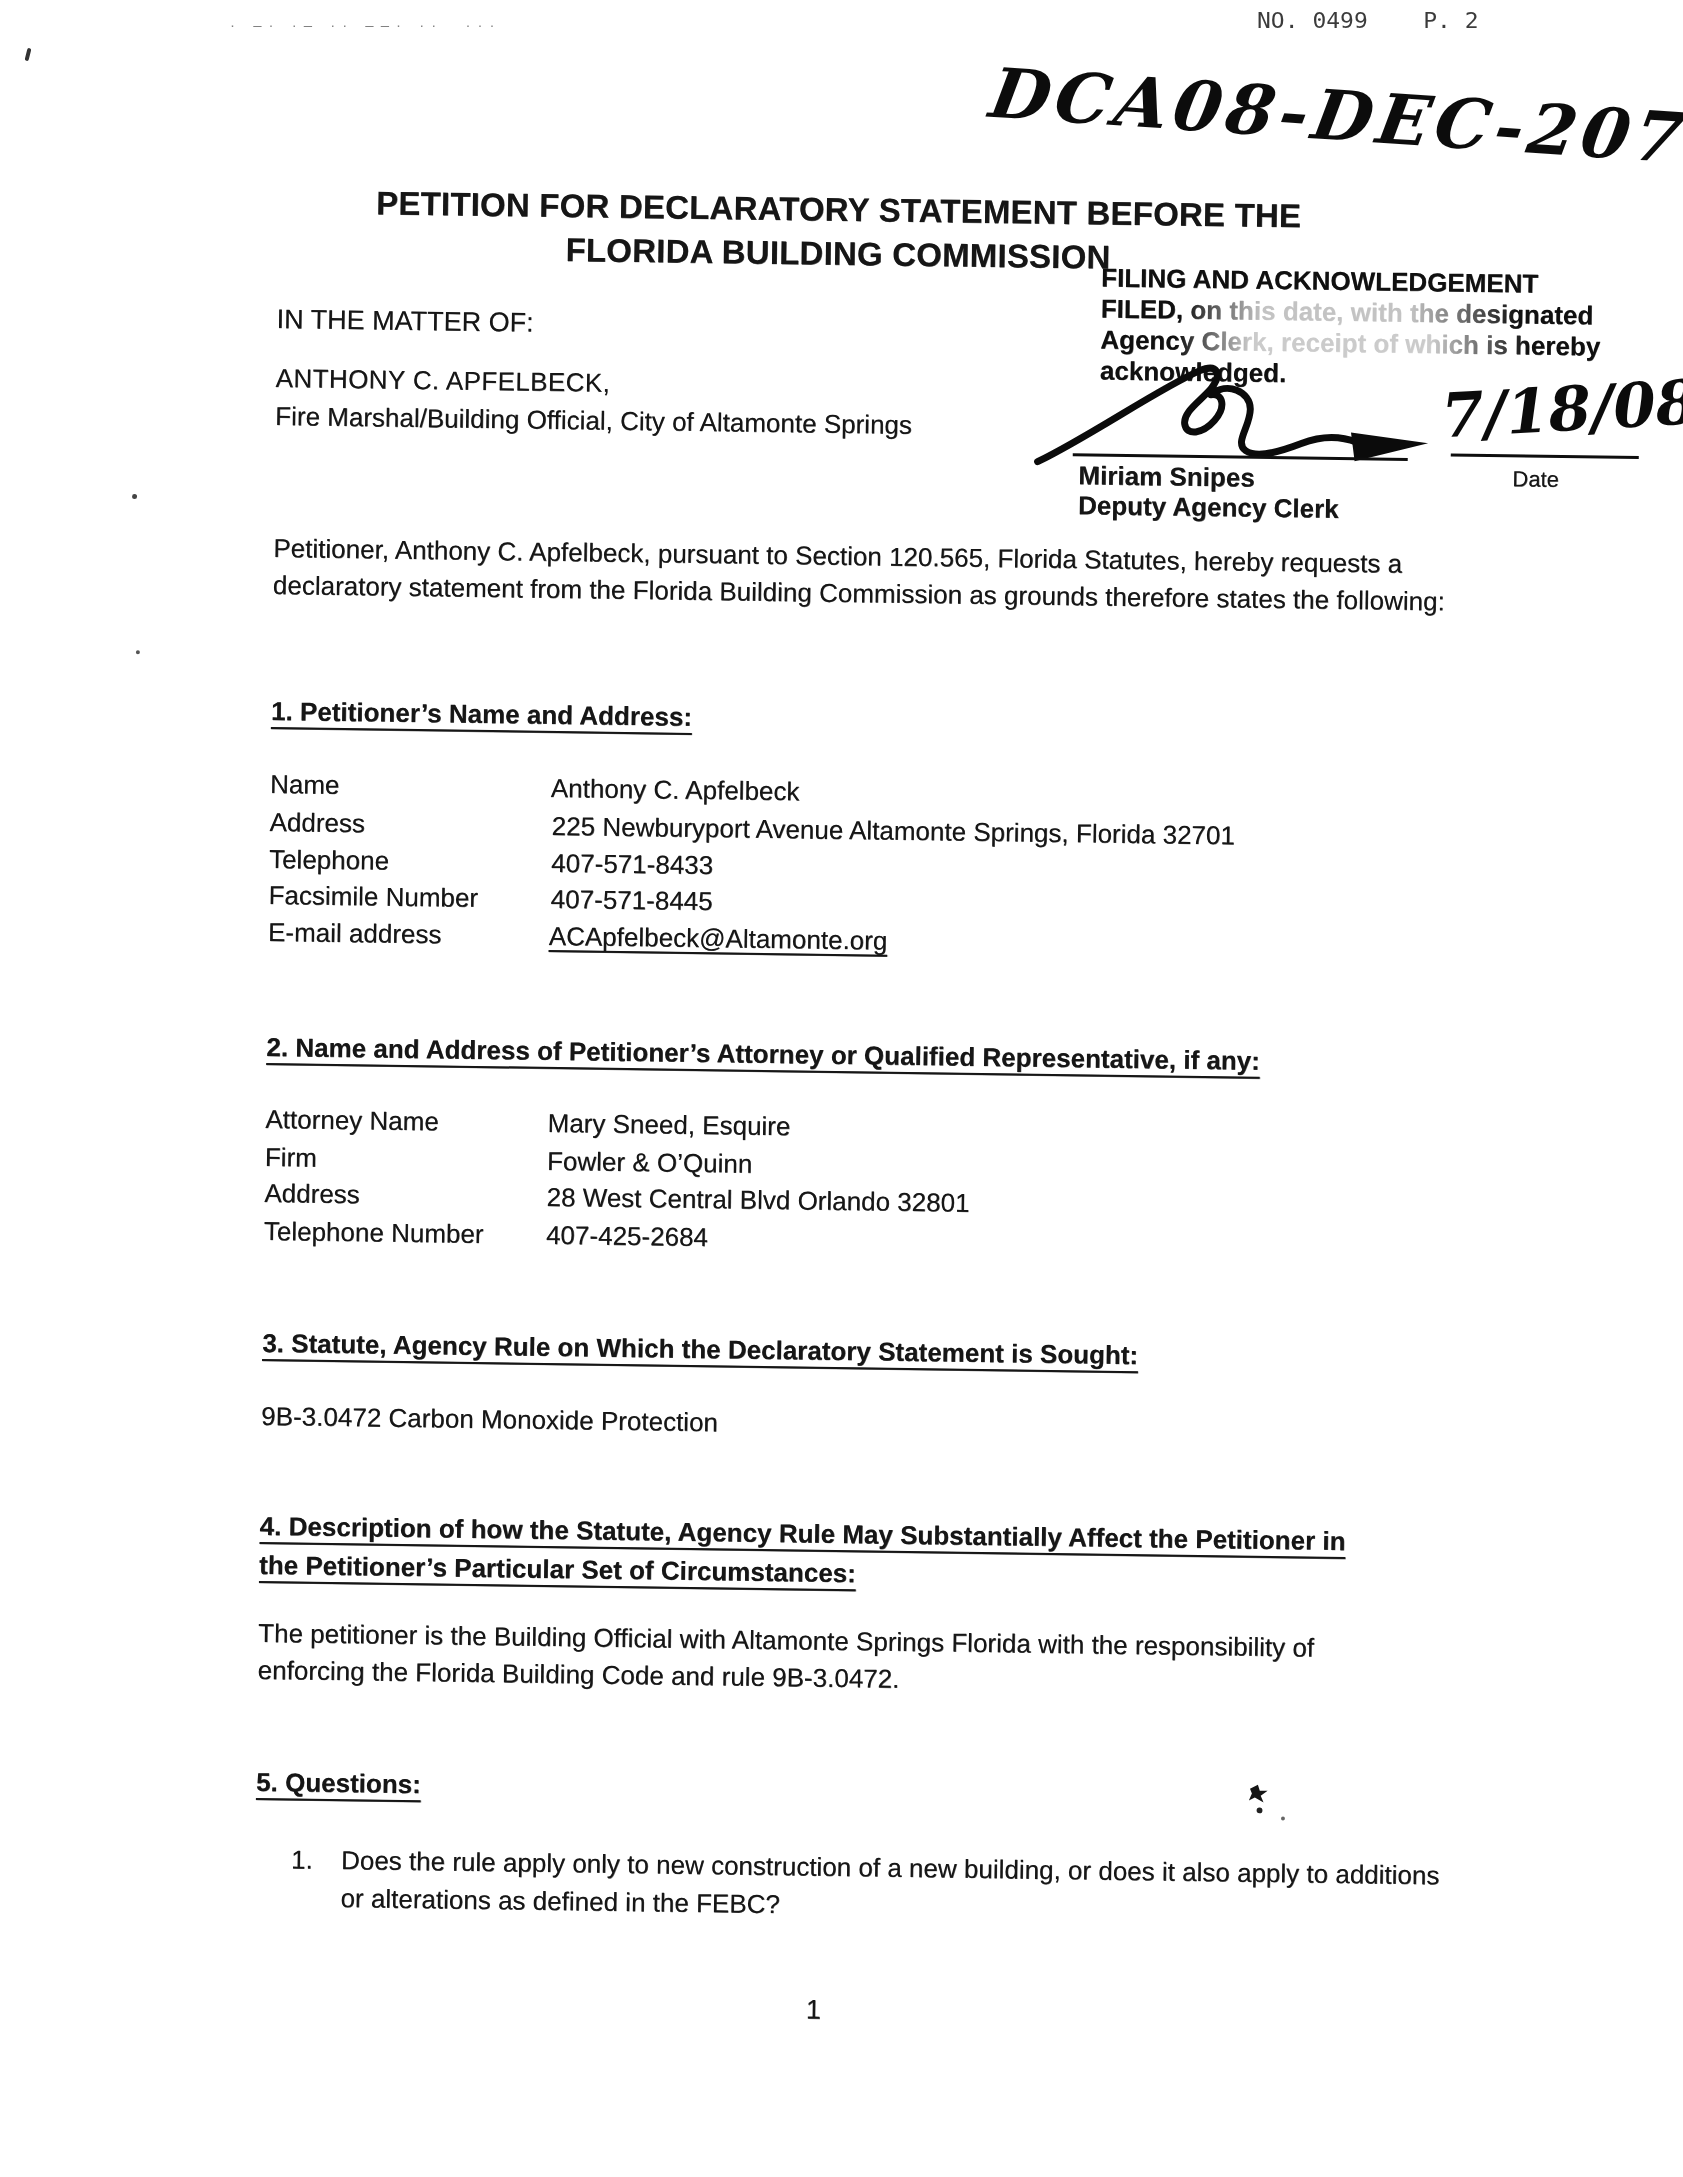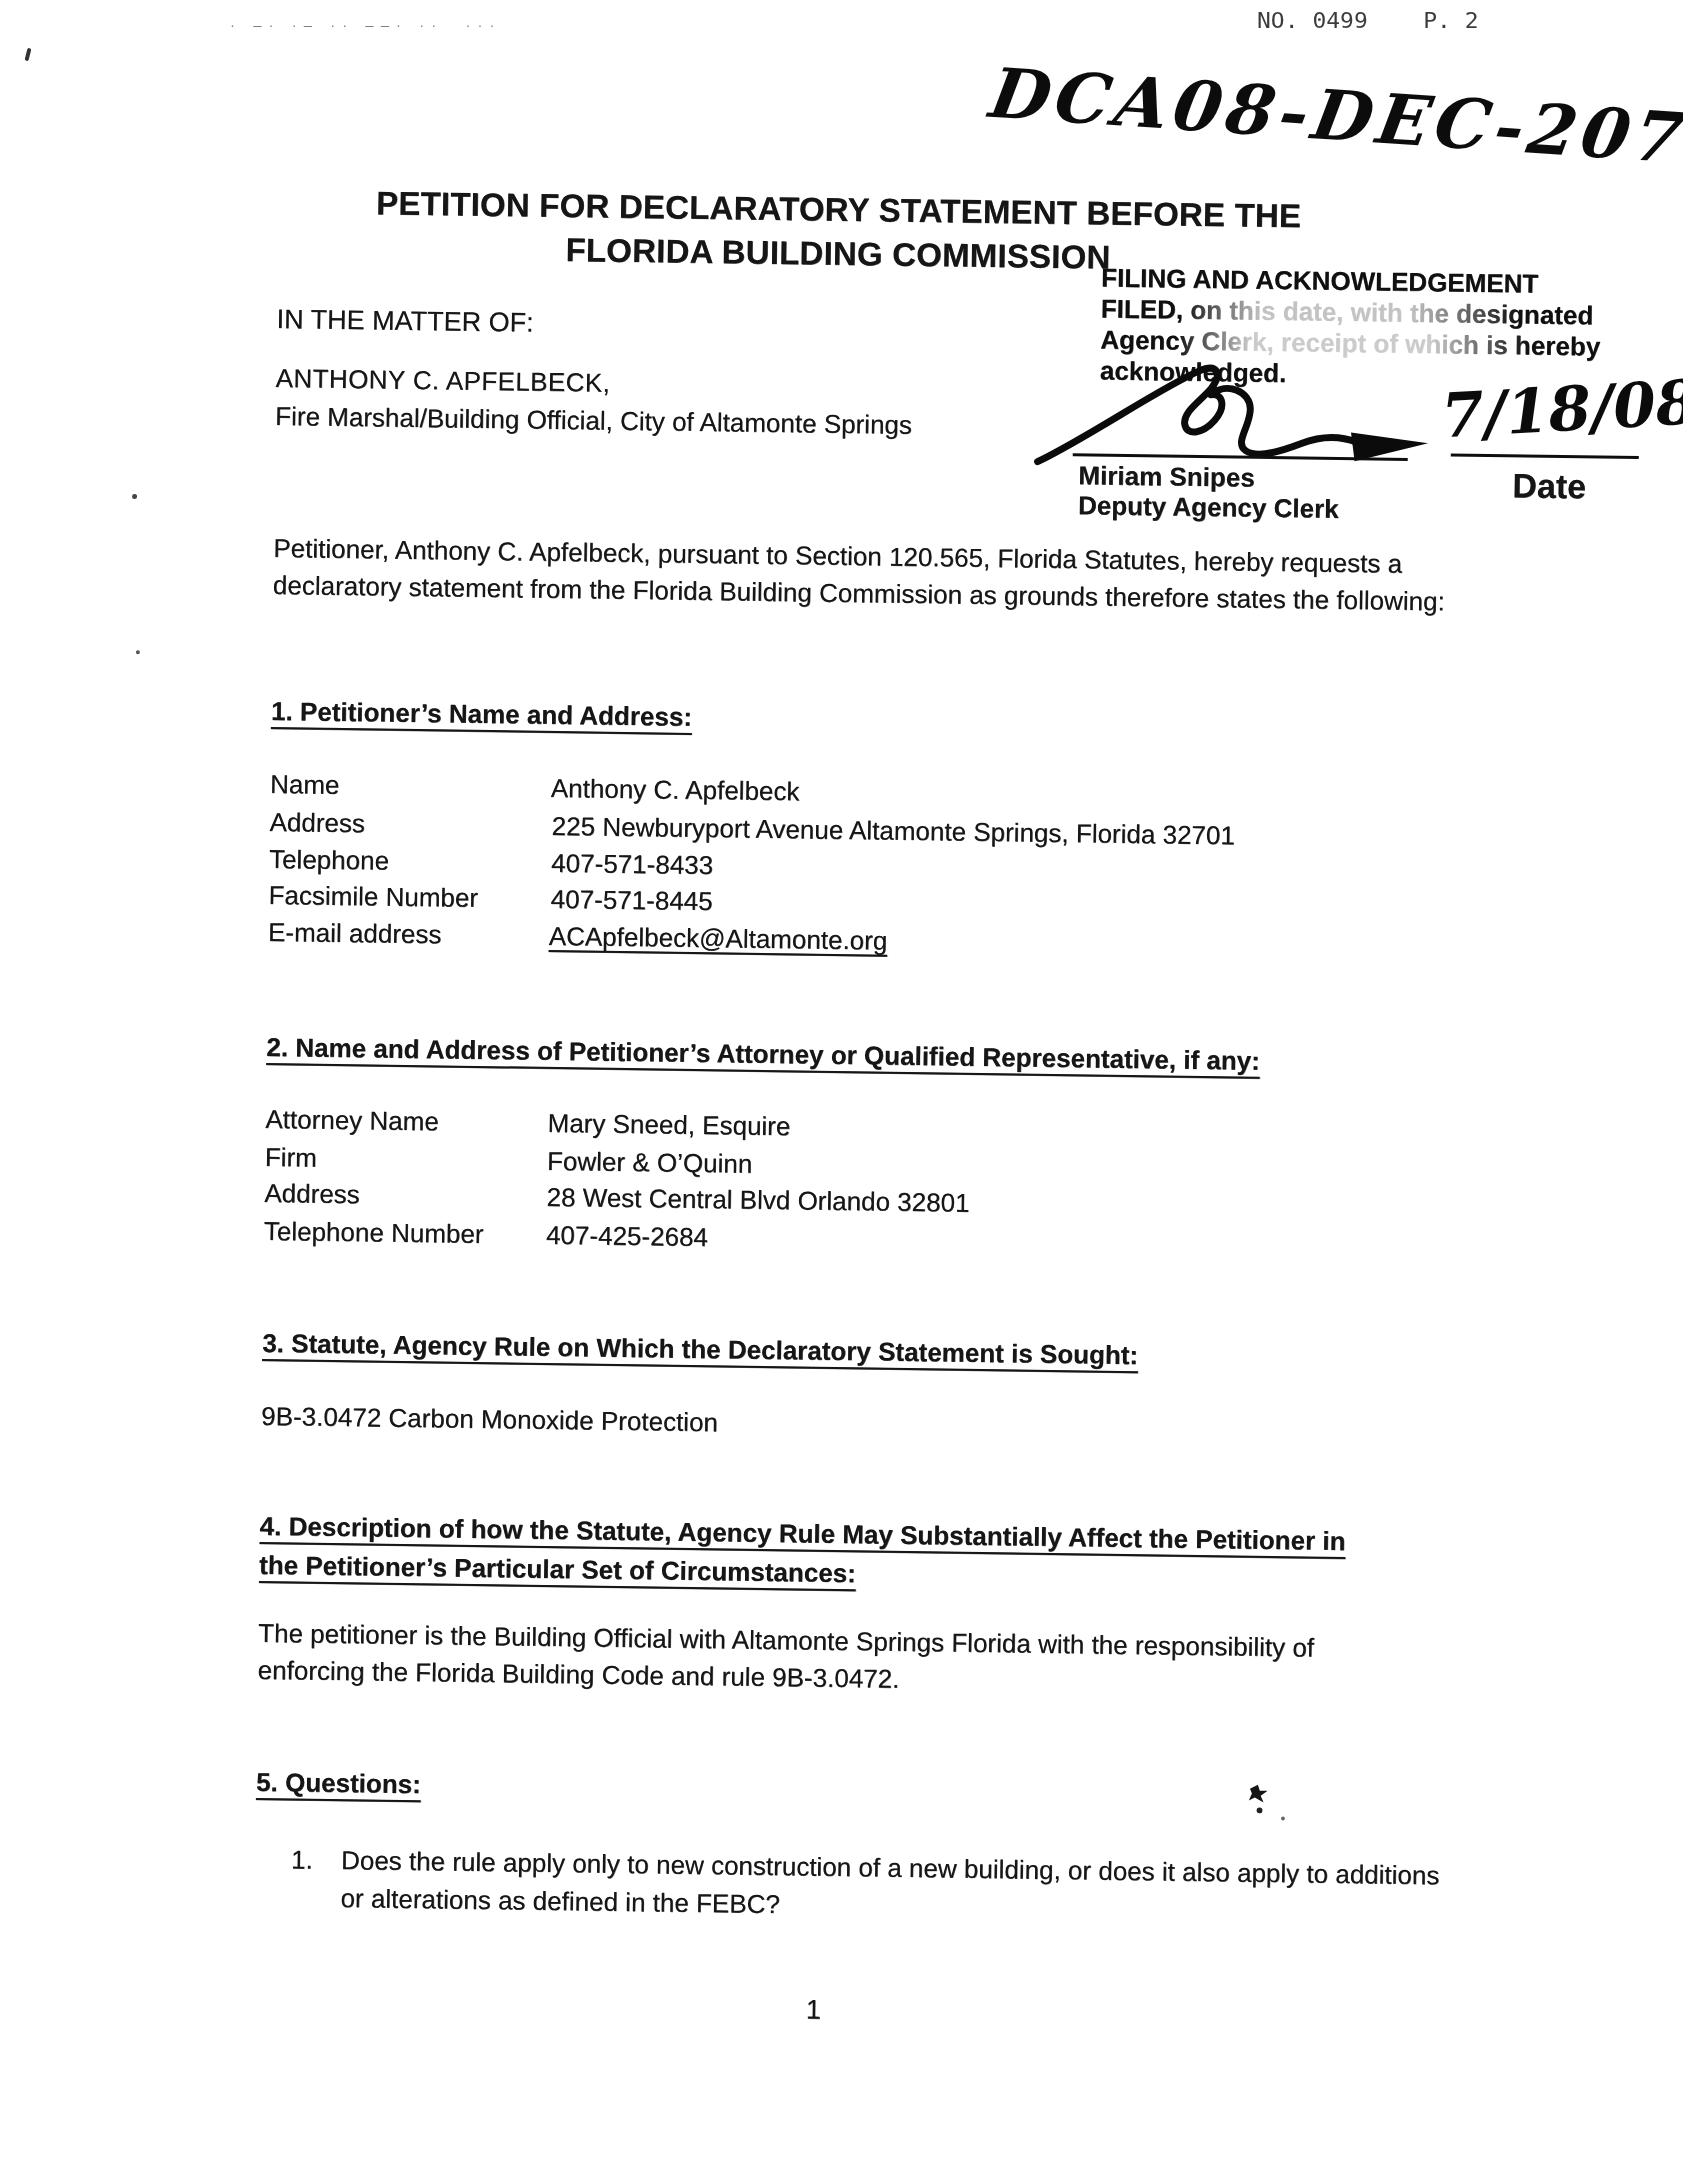--- a/index.html
+++ b/index.html
@@ -40,21 +40,21 @@
   .fadeB { -webkit-mask-image:linear-gradient(90deg,#000 0 14%,rgba(0,0,0,.22) 28% 62%,#000 80%);
                    mask-image:linear-gradient(90deg,#000 0 14%,rgba(0,0,0,.22) 28% 62%,#000 80%); }
   .fadeC { -webkit-mask-image:linear-gradient(90deg,#000 0 55%,rgba(0,0,0,.55) 75% 100%);
                    mask-image:linear-gradient(90deg,#000 0 55%,rgba(0,0,0,.55) 75% 100%); }
 
   .sig-svg { left:1038px; top:335px; }
   .sig-line  { left:1079px; top:439px; width:335px; border-top:3.5px solid #0e0e0e; }
   .date-line { left:1457px; top:434px; width:188px; border-top:3.5px solid #0e0e0e; }
   .signer-name  { left:1085px; top:446px; font-size:26px; font-weight:700; }
   .signer-title { left:1085px; top:476px; font-size:26px; font-weight:700; }
-  .date-label   { left:1519px; top:446px; font-size:34px; font-weight:700; }
+  .date-label   { left:1519px; top:446px; font-size:22px; font-weight:400; }
   .date-value   { left:1447px; top:352px; font-family:"DejaVu Serif", serif; font-style:italic; font-weight:700;
                   font-size:61px; transform:rotate(-4deg); color:#0b0b0b; white-space:nowrap; }
 
   .para { left:281px; font-size:26px; line-height:37px; }
   .intro { top:527px; width:1193px; }
 
   .shead { left:281px; font-size:26px; font-weight:700;
            text-decoration:underline; text-decoration-thickness:2.4px; text-underline-offset:7px; }
   .s1 { top:693px; }
   .s2 { top:1029px; width:1148px; }

